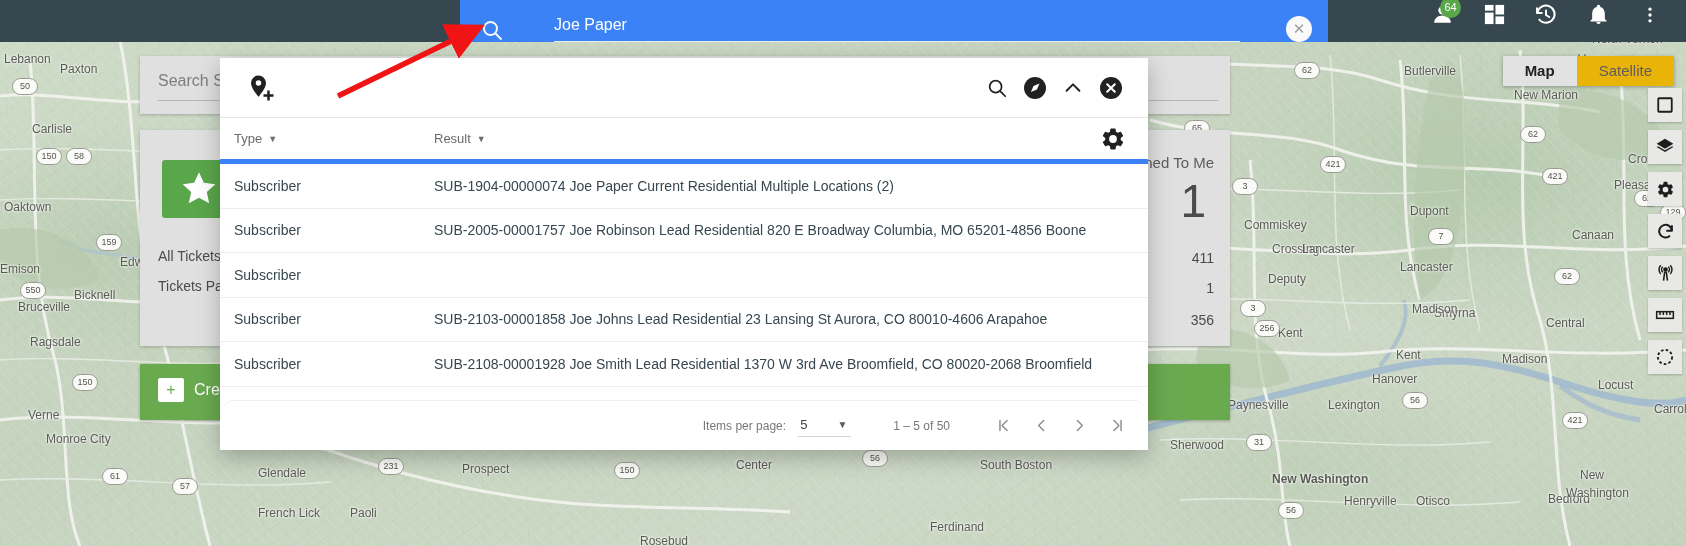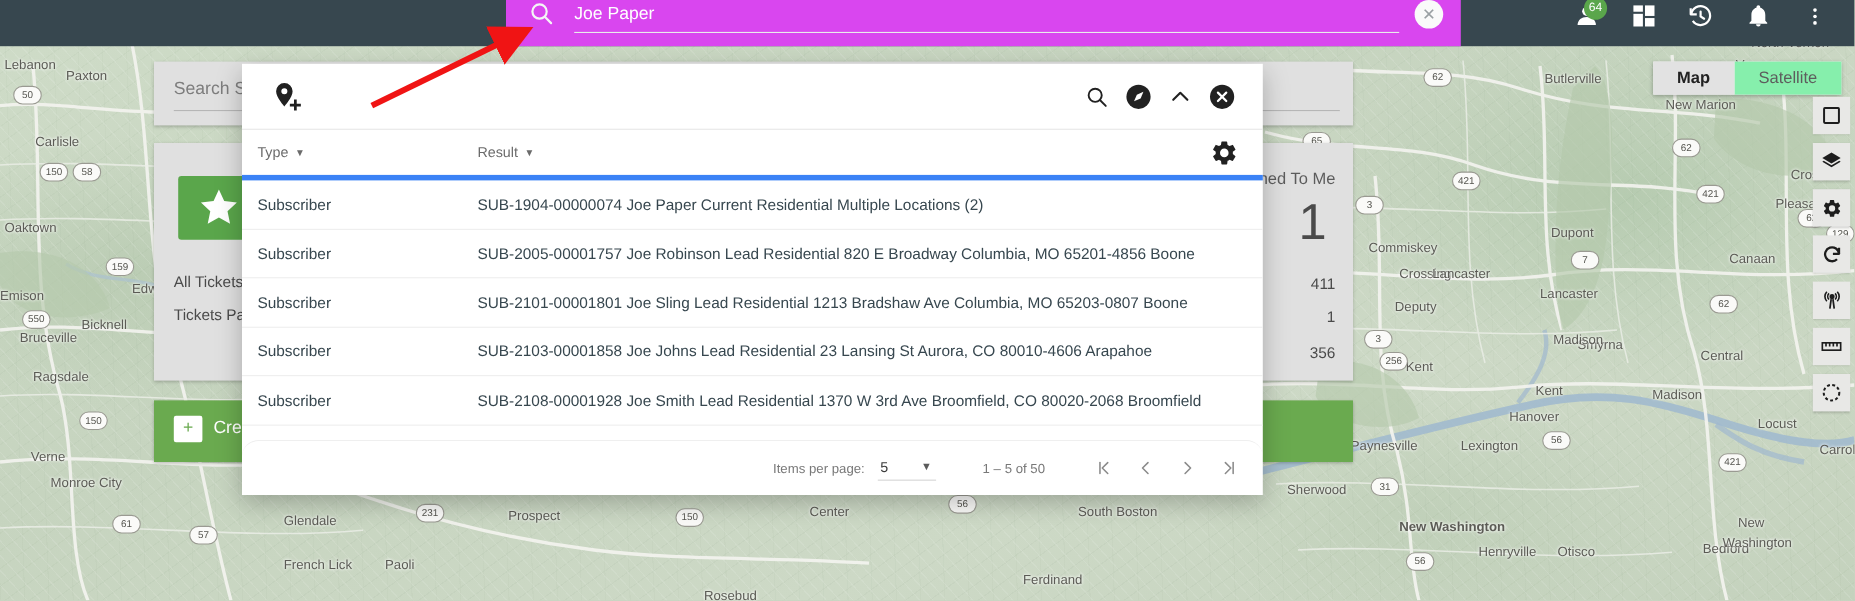--- a/index.html
+++ b/index.html
@@ -50,22 +50,22 @@
 
   
   .topbar {
     position: absolute; left: 0; top: 0; width: 1686px; height: 42px;
     background: #37474f;
     z-index: 40;
   }
   .topbar-left { position:absolute; left:0; top:0; width: 460px; height:42px; }
   .search-wrap {
     position: absolute; left: 460px; top: 0; width: 868px; height: 42px;
-    background: #d946ef;
-    display: flex; align-items: flex-start;
+    background: #3b82f6;
+    display: flex; align-items: flex-end; gap: 32px;
   }
   .search-icon { margin-left: 20px; width: 24px; height: 24px; color: #f4f6f6; }
   .search-field {
     flex: 1; margin-left: 18px; margin-right: 14px; height: 30px;
     border: none; outline: none; background: transparent;
     border-bottom: 1px solid #e9ecec;
     font-size: 16px; color: #ffffff;
     font-family: "Liberation Sans", sans-serif;
     padding-bottom: 4px;
   }
@@ -203,21 +203,21 @@
 
   
   .map-tabs {
     position: absolute; right: 12px; top: 56px;
     display: flex; z-index: 25;
     box-shadow: 0 1px 4px rgba(0,0,0,.3);
     background: #fff;
   }
   .map-tab {
     padding: 0 22px; height: 30px; line-height: 30px;
-    font-size: 15px; color: #5d5d5d; cursor: pointer; background: #86efac;
+    font-size: 15px; color: #5d5d5d; cursor: pointer; background: #eab308;
   }
   .map-tab.active { background: #e2e2e2; color: #222; font-weight: bold; }
 
   
   .map-ctrls {
     position: absolute; right: 4px; top: 88px;
     display: flex; flex-direction: column; gap: 8px; z-index: 25;
   }
   .map-ctrl {
     width: 34px; height: 34px; background: #e8e8e6;
@@ -558,21 +558,20 @@
         <div class="row">
           <div class="cell-type">Subscriber</div>
           <div class="cell-result">SUB-1904-00000074 Joe Paper Current Residential Multiple Locations (2)</div>
         </div>
         <div class="row">
           <div class="cell-type">Subscriber</div>
           <div class="cell-result">SUB-2005-00001757 Joe Robinson Lead Residential 820 E Broadway Columbia, MO 65201-4856 Boone</div>
         </div>
         <div class="row">
           <div class="cell-type">Subscriber</div>
-          <div class="cell-result">SUB-2101-00001801 Joe Sling Lead Residential 1213 Bradshaw Ave Columbia, MO 65203-0807 Boone</div>
         </div>
         <div class="row">
           <div class="cell-type">Subscriber</div>
           <div class="cell-result">SUB-2103-00001858 Joe Johns Lead Residential 23 Lansing St Aurora, CO 80010-4606 Arapahoe</div>
         </div>
         <div class="row">
           <div class="cell-type">Subscriber</div>
           <div class="cell-result">SUB-2108-00001928 Joe Smith Lead Residential 1370 W 3rd Ave Broomfield, CO 80020-2068 Broomfield</div>
         </div>
       </div>

